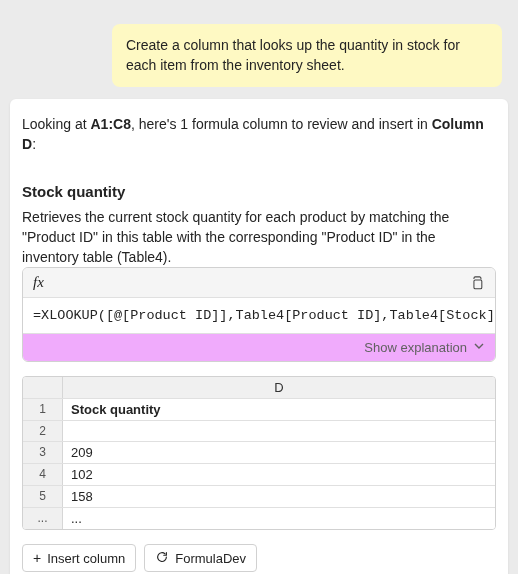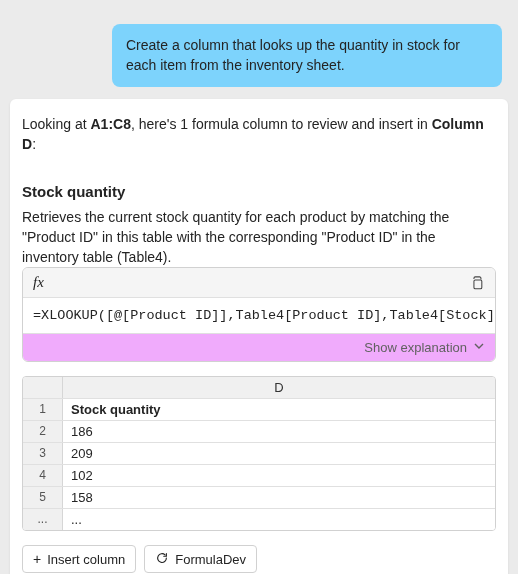--- a/index.html
+++ b/index.html
@@ -10,21 +10,21 @@
     font-size: 14px;
     color: #242424;
     padding: 0;
   }
   .chat-area {
     padding: 24px 16px 12px 16px;
     display: flex;
     justify-content: flex-end;
   }
   .user-bubble {
-    background: #7dd3fc;
+    background: #fef9c3;
     border-radius: 8px;
     padding: 12px 14px;
     max-width: 390px;
     font-size: 14px;
     line-height: 1.4;
     color: #242424;
   }
   .response-card {
     background: #fff;
     margin: 0 10px 10px 10px;
@@ -162,21 +162,20 @@
     <div class="pt-row pt-head">
       <div class="pt-gutter"></div>
       <div class="pt-cell">D</div>
     </div>
     <div class="pt-row pt-colname">
       <div class="pt-gutter">1</div>
       <div class="pt-cell">Stock quantity</div>
     </div>
     <div class="pt-row">
       <div class="pt-gutter">2</div>
-      <div class="pt-cell">186</div>
     </div>
     <div class="pt-row">
       <div class="pt-gutter">3</div>
       <div class="pt-cell">209</div>
     </div>
     <div class="pt-row">
       <div class="pt-gutter">4</div>
       <div class="pt-cell">102</div>
     </div>
     <div class="pt-row">

